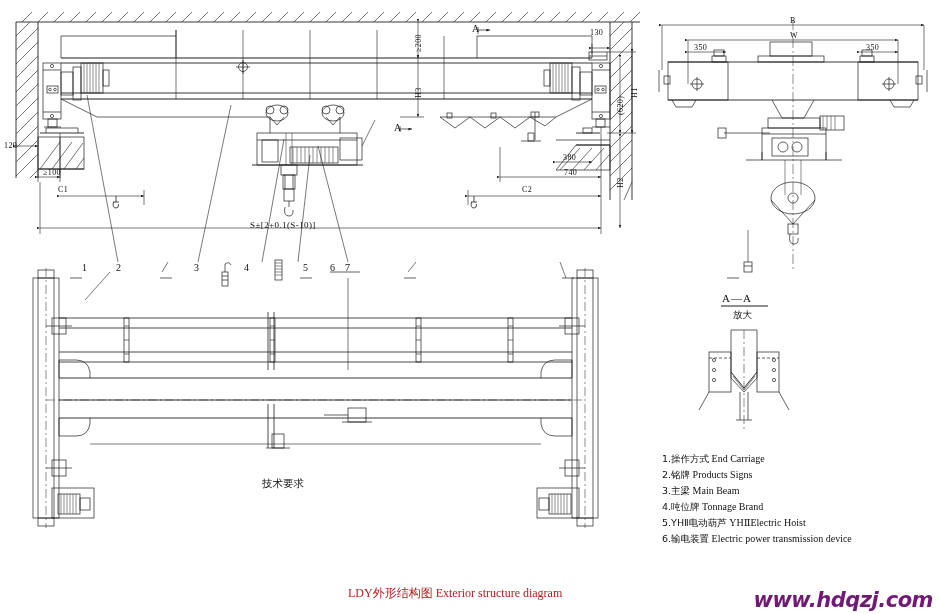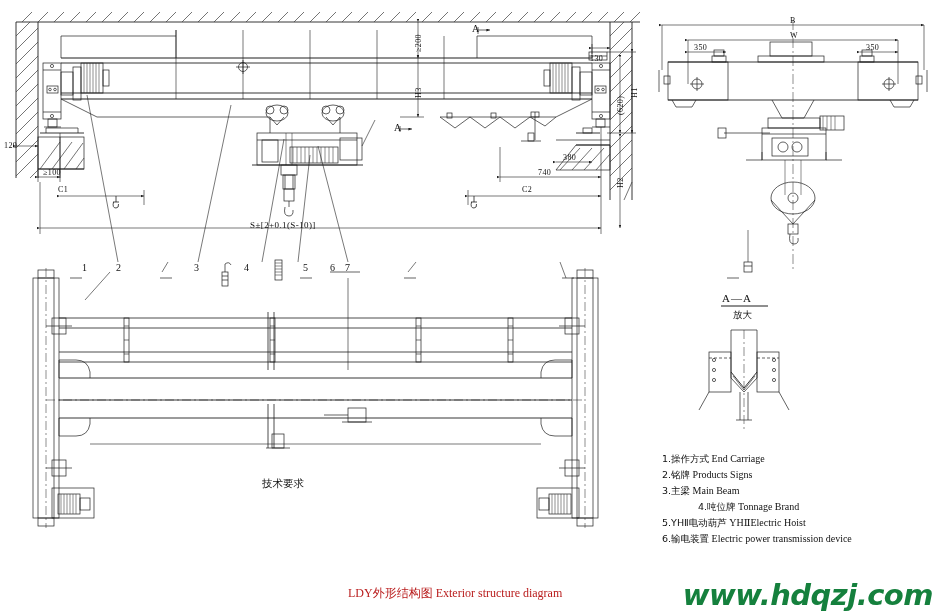--- a/index.html
+++ b/index.html
@@ -26,22 +26,22 @@
   .legend-line .en{font-family:"Liberation Serif","DejaVu Serif",serif;font-size:10px;}
 
   .caption{font-size:12px;font-family:"Liberation Serif","DejaVu Serif",serif;color:#b91c1c;}
 
   .section-lbl{font-size:11px;font-family:"Liberation Serif","DejaVu Serif",serif;color:#111;}
   .section-sub{font-size:9.5px;font-family:"DejaVu Sans","Liberation Sans",sans-serif;color:#111;}
 
   .watermark{
     position:absolute;right:6px;bottom:2px;
     font-family:"DejaVu Sans","Liberation Sans",sans-serif;
-    font-weight:bold;font-style:italic;font-size:29px;
-    color:#15803d;letter-spacing:-0.5px;
+    font-weight:bold;font-style:italic;font-size:21px;
+    color:#701a75;letter-spacing:-0.5px;
   }
 </style>
 </head>
 <body>
 
 <div class="sheet">
 
   <svg class="dwg" viewBox="0 0 939 614">
     <defs>
       <marker id="ar" markerWidth="7" markerHeight="7" refX="6" refY="2.5" orient="auto">
@@ -608,26 +608,26 @@
     </g>
   </svg>
 
   <div class="txt dim" style="left:4px;top:141px;">120</div>
   <div class="txt dim" style="left:43px;top:168px;font-family:Liberation Serif, serif;">≥100</div>
   <div class="txt dim" style="left:58px;top:185px;">C1</div>
   <div class="txt dim" style="left:522px;top:185px;">C2</div>
   <div class="txt dim" style="left:250px;top:220px;font-size:9px;">S±[2+0.1(S-10)]</div>
   <div class="txt dim dim-v" style="left:414px;top:52px;transform:rotate(-90deg);">≥200</div>
   <div class="txt dim dim-v" style="left:414px;top:98px;transform:rotate(-90deg);">H3</div>
-  <div class="txt dim" style="left:590px;top:54px;">130</div>
+  <div class="txt dim" style="left:590px;top:28px;">130</div>
   <div class="txt dim dim-v" style="left:616px;top:115px;transform:rotate(-90deg);">(620)</div>
   <div class="txt dim dim-v" style="left:630px;top:98px;transform:rotate(-90deg);">H1</div>
   <div class="txt dim dim-v" style="left:616px;top:188px;transform:rotate(-90deg);">H2</div>
   <div class="txt dim" style="left:563px;top:153px;">380</div>
-  <div class="txt dim" style="left:538px;top:168px;">740</div>
+  <div class="txt dim" style="left:564px;top:168px;">740</div>
 
   <div class="txt section-lbl" style="left:472px;top:23px;font-size:10px;">A</div>
   <div class="txt section-lbl" style="left:394px;top:122px;font-size:10px;">A</div>
 
   <div class="txt dim" style="left:790px;top:16px;">B</div>
   <div class="txt dim" style="left:790px;top:31px;">W</div>
   <div class="txt dim" style="left:694px;top:43px;">350</div>
   <div class="txt dim" style="left:866px;top:43px;">350</div>
 
   <div class="txt section-lbl" style="left:722px;top:292px;letter-spacing:1px;">A—A</div>
@@ -645,21 +645,21 @@
 
   <div class="txt legend-line" style="left:662px;top:453px;">
     <span>1.</span><span>操作方式</span><span class="en"> </span><span class="en">End Carriage</span>
   </div>
   <div class="txt legend-line" style="left:662px;top:469px;">
     <span>2.</span><span>铭牌</span><span class="en"> </span><span class="en">Products Signs</span>
   </div>
   <div class="txt legend-line" style="left:662px;top:485px;">
     <span>3.</span><span>主梁</span><span class="en"> </span><span class="en">Main Beam</span>
   </div>
-  <div class="txt legend-line" style="left:662px;top:501px;margin-left:36px;">
+  <div class="txt legend-line" style="left:662px;top:501px;">
     <span>4.</span><span>吨位牌</span><span class="en"> </span><span class="en">Tonnage Brand</span>
   </div>
   <div class="txt legend-line" style="left:662px;top:517px;">
     <span>5.</span><span>YHⅡ电动葫芦</span><span class="en"> </span><span class="en">YHⅡElectric Hoist</span>
   </div>
   <div class="txt legend-line" style="left:662px;top:533px;">
     <span>6.</span><span>输电装置</span><span class="en"> </span><span class="en">Electric power transmission device</span>
   </div>
 
   <div class="txt caption" style="left:348px;top:585px;">LDY外形结构图 Exterior structure diagram</div>

